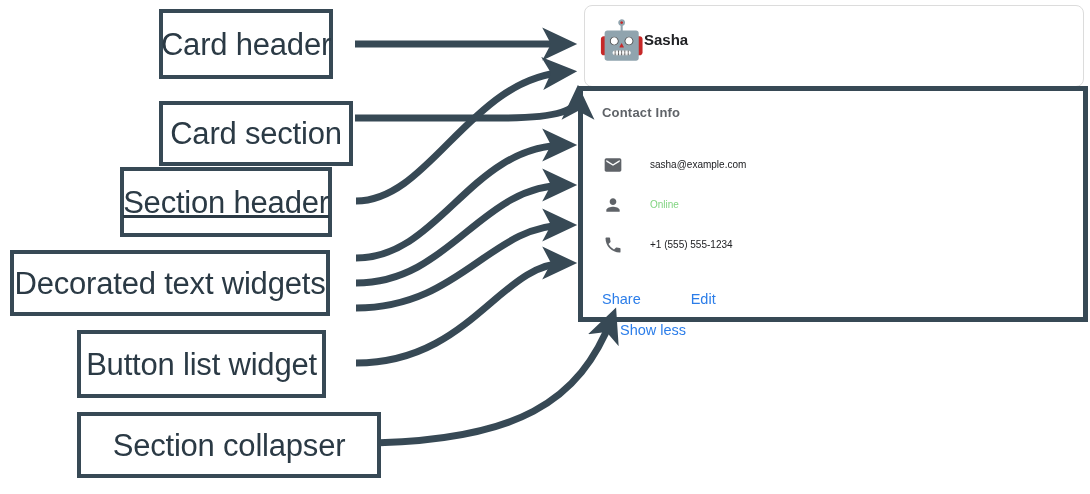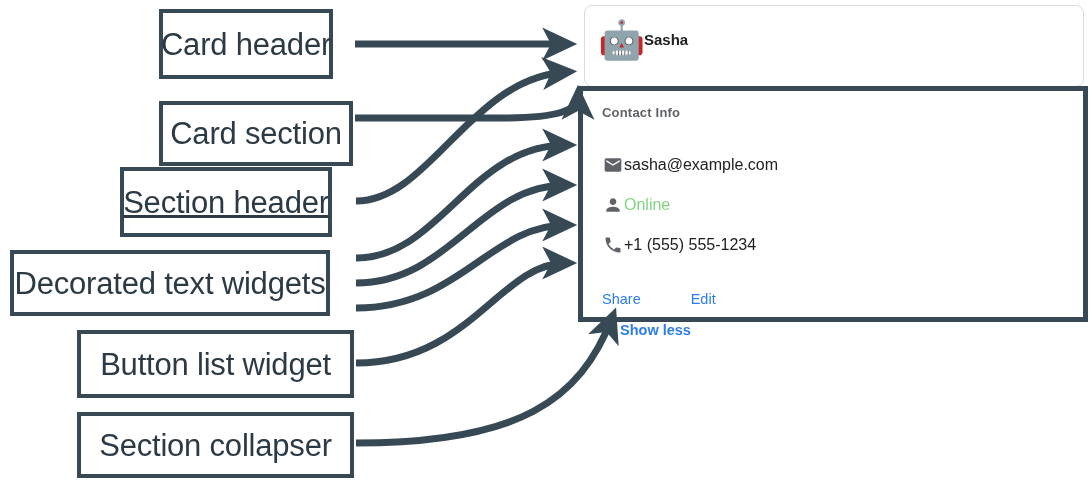--- a/index.html
+++ b/index.html
@@ -122,21 +122,22 @@
     width: 22px;
     height: 22px;
     flex: 0 0 auto;
     display: flex;
     align-items: center;
     justify-content: center;
     color: #5f6368;
   }
   .row-icon svg { display: block; }
   .row-text {
-    font-size: 16px;
+    margin-left: 26px;
+    font-size: 10px;
     color: #202124;
     line-height: 22px;
   }
   .row-text.online { color: #81d481; }
 
   .button-list {
     display: flex;
     align-items: center;
     margin-top: 3px;
     margin-left: 0;
@@ -151,21 +152,21 @@
     padding: 0;
     font-family: "Liberation Sans", sans-serif;
     margin-top: 16px;
   }
   .link-btn.second { margin-left: 50px; }
 
   .collapser {
     margin-top: 11px;
     margin-left: 18px;
     font-size: 14.5px;
-    font-weight: bold;
+    font-weight: normal;
     color: #2b7de9;
     line-height: 20px;
     cursor: pointer;
     display: inline-block;
   }
 </style>
 </head>
 <body>
 
 <div id="root">
@@ -249,20 +250,20 @@
     </div>
   <div class="anno-box" style="left: 159px; top: 86px; width: 194px; height: 65px; margin-top: 15px;">
       <span>Card section</span>
     </div>
   <div class="anno-box" style="left: 120px; top: 167px; width: 212px; height: 70px; text-decoration: underline;">
       <span>Section header</span>
     </div>
   <div class="anno-box" style="left: 10px; top: 250px; width: 320px; height: 66px;">
       <span>Decorated text widgets</span>
     </div>
-  <div class="anno-box" style="left: 77px; top: 330px; width: 277px; height: 68px;">
+  <div class="anno-box" style="left: 77px; top: 330px; width: 249px; height: 68px;">
       <span>Button list widget</span>
     </div>
-  <div class="anno-box" style="left: 77px; top: 412px; width: 277px; height: 66px;">
+  <div class="anno-box" style="left: 77px; top: 412px; width: 304px; height: 66px;">
       <span>Section collapser</span>
     </div>
 
 </div>
 
 </body></html>

